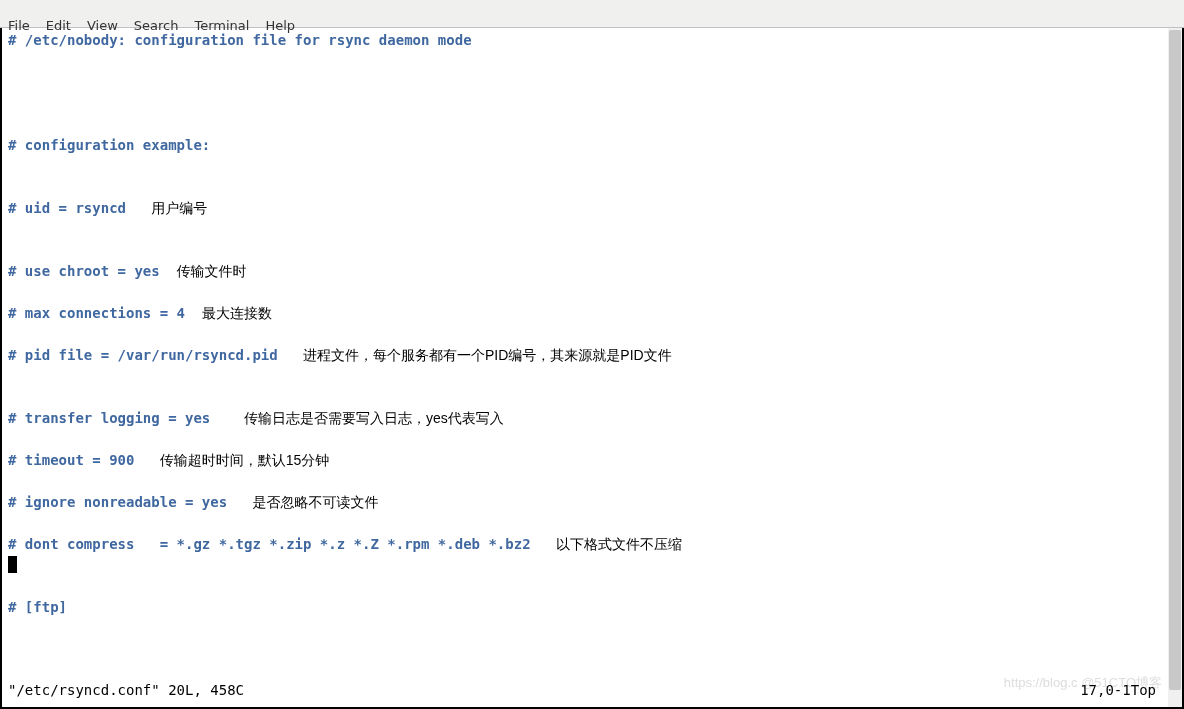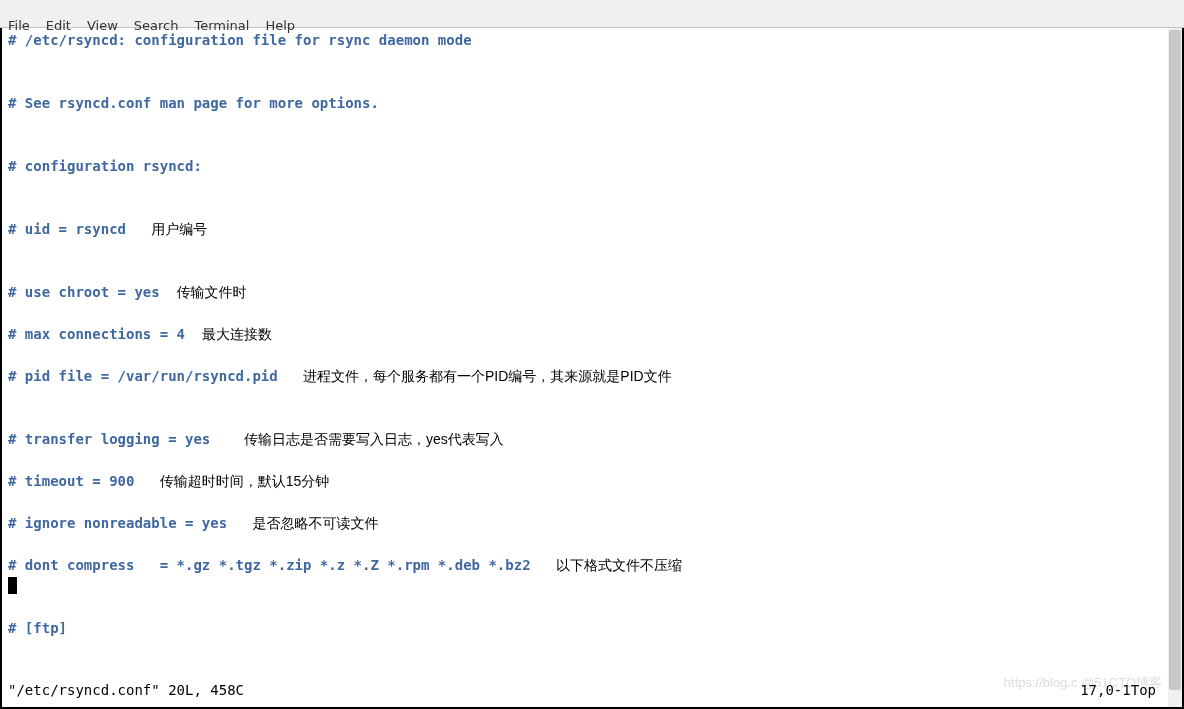--- a/index.html
+++ b/index.html
@@ -111,27 +111,26 @@
   <span class="menubar-item">File</span>
   <span class="menubar-item">Edit</span>
   <span class="menubar-item">View</span>
   <span class="menubar-item">Search</span>
   <span class="menubar-item">Terminal</span>
   <span class="menubar-item">Help</span>
 </div>
 
 <div class="editor">
   <div id="lines-container">
-      <div class="editor-line"><span class="code-text"># /etc/rsyncd: configuration file for rsync daemon mode</span></div>
+      <div class="editor-line"><span class="code-text"># /etc/nobody: configuration file for rsync daemon mode</span></div>
       <div class="editor-line"></div>
       <div class="editor-line"></div>
-      <div class="editor-line"><span class="code-text"># See rsyncd.conf man page for more options.</span></div>
       <div class="editor-line"></div>
       <div class="editor-line"></div>
-      <div class="editor-line"><span class="code-text"># configuration rsyncd:</span></div>
+      <div class="editor-line"><span class="code-text"># configuration example:</span></div>
       <div class="editor-line"></div>
       <div class="editor-line"></div>
       <div class="editor-line"><span class="code-text"># uid = rsyncd   </span><span class="annotation">用户编号</span></div>
       <div class="editor-line"></div>
       <div class="editor-line"></div>
       <div class="editor-line"><span class="code-text"># use chroot = yes  </span><span class="annotation">传输文件时</span></div>
       <div class="editor-line"></div>
       <div class="editor-line"><span class="code-text"># max connections = 4  </span><span class="annotation">最大连接数</span></div>
       <div class="editor-line"></div>
       <div class="editor-line"><span class="code-text"># pid file = /var/run/rsyncd.pid   </span><span class="annotation">进程文件，每个服务都有一个PID编号，其来源就是PID文件</span></div>

